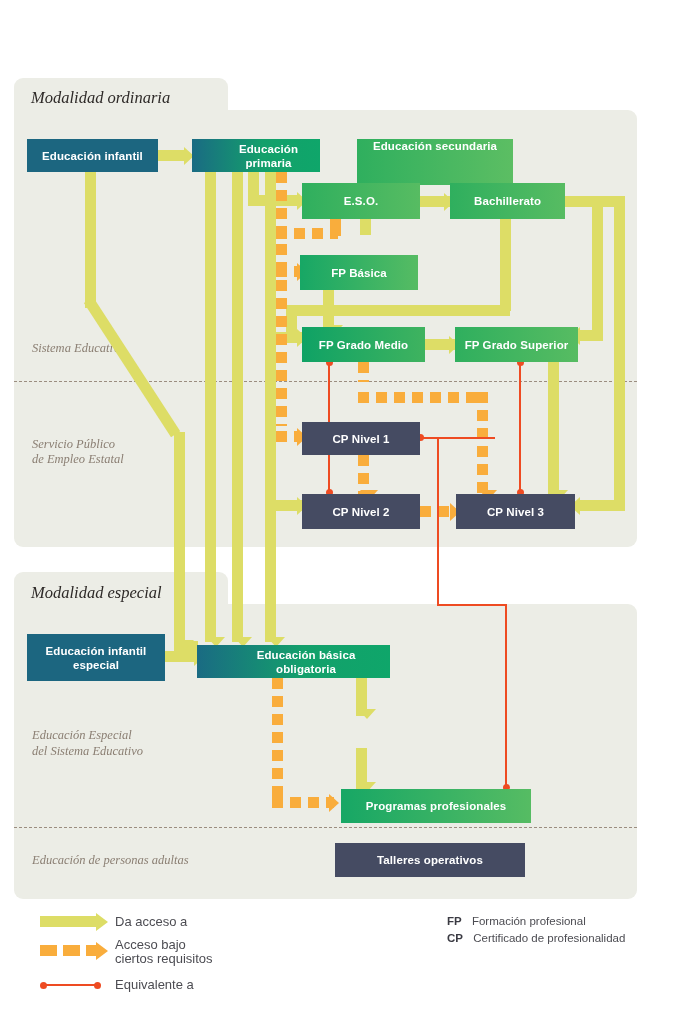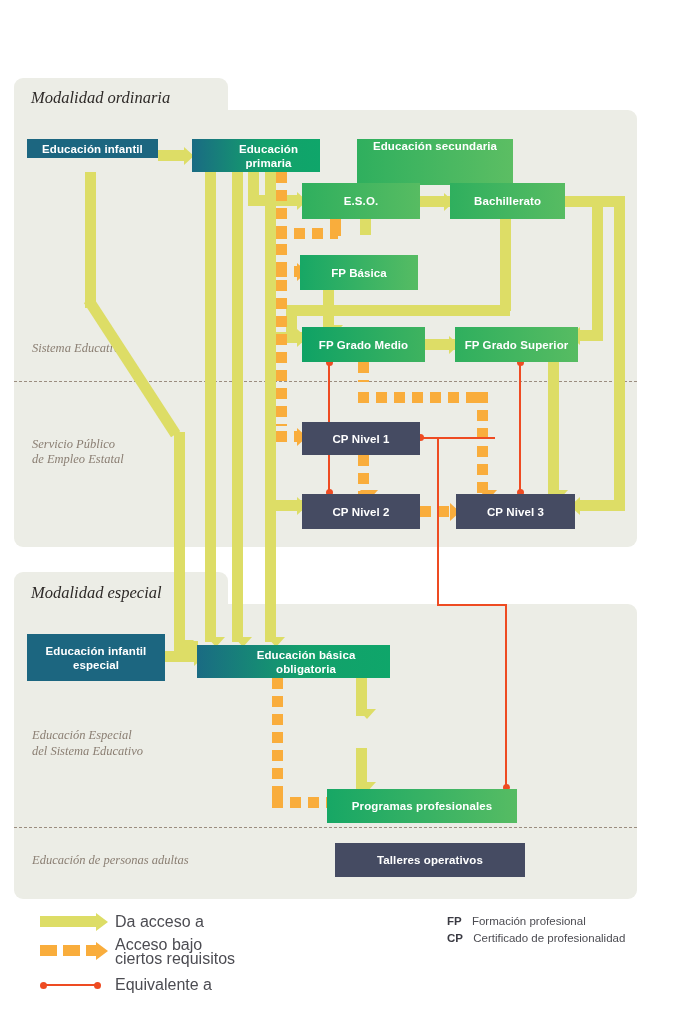--- a/index.html
+++ b/index.html
@@ -52,21 +52,21 @@
   .ar-d{border-left:9px solid transparent;border-right:9px solid transparent;border-top:10px solid #DDDD66;}
   .ar-r.o{border-left-color:#F9AD3C;}
   .ar-d.o{border-top-color:#F9AD3C;}
   .dash{position:absolute;z-index:10;}
   .dash.v{background:repeating-linear-gradient(180deg,#F9AD3C 0 11px,transparent 11px 18px);}
   .dash.h{background:repeating-linear-gradient(90deg,#F9AD3C 0 11px,transparent 11px 18px);}
   .eq{position:absolute;background:#EE4B22;z-index:14;}
   .dot{position:absolute;width:7px;height:7px;border-radius:50%;background:#EE4B22;z-index:15;}
 
   
-  .lg-text{position:absolute;font-size:16px;color:#4C4C52;line-height:14px;
+  .lg-text{position:absolute;font-size:13px;color:#4C4C52;line-height:14px;
            font-family:"Liberation Sans",sans-serif;}
   .lg-bar{position:absolute;height:11px;background:#DDDD66;}
   .lg-arrow{position:absolute;width:0;height:0;
             border-top:9px solid transparent;border-bottom:9px solid transparent;
             border-left:12px solid #DDDD66;}
   .lg-arrow.o{border-left-color:#F9AD3C;}
   .lg-dash{position:absolute;height:11px;
            background:repeating-linear-gradient(90deg,#F9AD3C 0 17px,transparent 17px 23px);}
   .lg-line{position:absolute;height:2.4px;background:#EE4B22;}
   .abbr{position:absolute;font-size:11.5px;color:#4C4C52;white-space:nowrap;}
@@ -198,21 +198,21 @@
   <div class="arrow ar-d" style="left:357.5px;top:782px;"></div>
 
   <div class="dash v" style="left:272px;top:678px;width:11px;height:120px;"></div>
   <div class="dash h" style="left:272px;top:797px;width:62px;height:11px;"></div>
   <div class="arrow ar-r o" style="left:329px;top:793.5px;"></div>
 
   <div class="node container" style="left:357px;top:139px;width:156px;height:46px;">
     <span>Educación secundaria</span>
   </div>
 
-  <div class="node teal" style="left:27px;top:139px;width:131px;height:19px;">
+  <div class="node teal" style="left:27px;top:139px;width:131px;height:33px;">
     <span>Educación infantil</span>
   </div>
 
   <div class="node tealgrad" style="left:192px;top:139px;width:128px;height:33px;">
     <span>Educación primaria</span>
   </div>
 
   <div class="node greengrad" style="left:302px;top:183px;width:118px;height:36px;">
     <span>E.S.O.</span>
   </div>
@@ -247,21 +247,21 @@
 
   <div class="node teal" style="left:27px;top:634px;width:138px;height:47px;align-items:center;">
     <span>Educación infantil especial</span>
   </div>
 
   <div class="node tealgrad" style="left:197px;top:645px;width:193px;height:33px;">
     <span>Educación básica obligatoria</span>
   </div>
 
 
-  <div class="node green2" style="left:327px;top:789px;width:190px;height:34px;text-align:right;">
+  <div class="node green2" style="left:341px;top:789px;width:190px;height:34px;text-align:right;">
     <span>Programas profesionales</span>
   </div>
 
   <div class="node navy" style="left:335px;top:843px;width:190px;height:34px;">
     <span>Talleres operativos</span>
   </div>
 
   <div class="lg-bar" style="left:40px;top:916px;width:57px;"></div>
   <div class="lg-arrow" style="left:96px;top:912.5px;"></div>
   <div class="lg-text" style="left:115px;top:915px;">Da acceso a</div>

